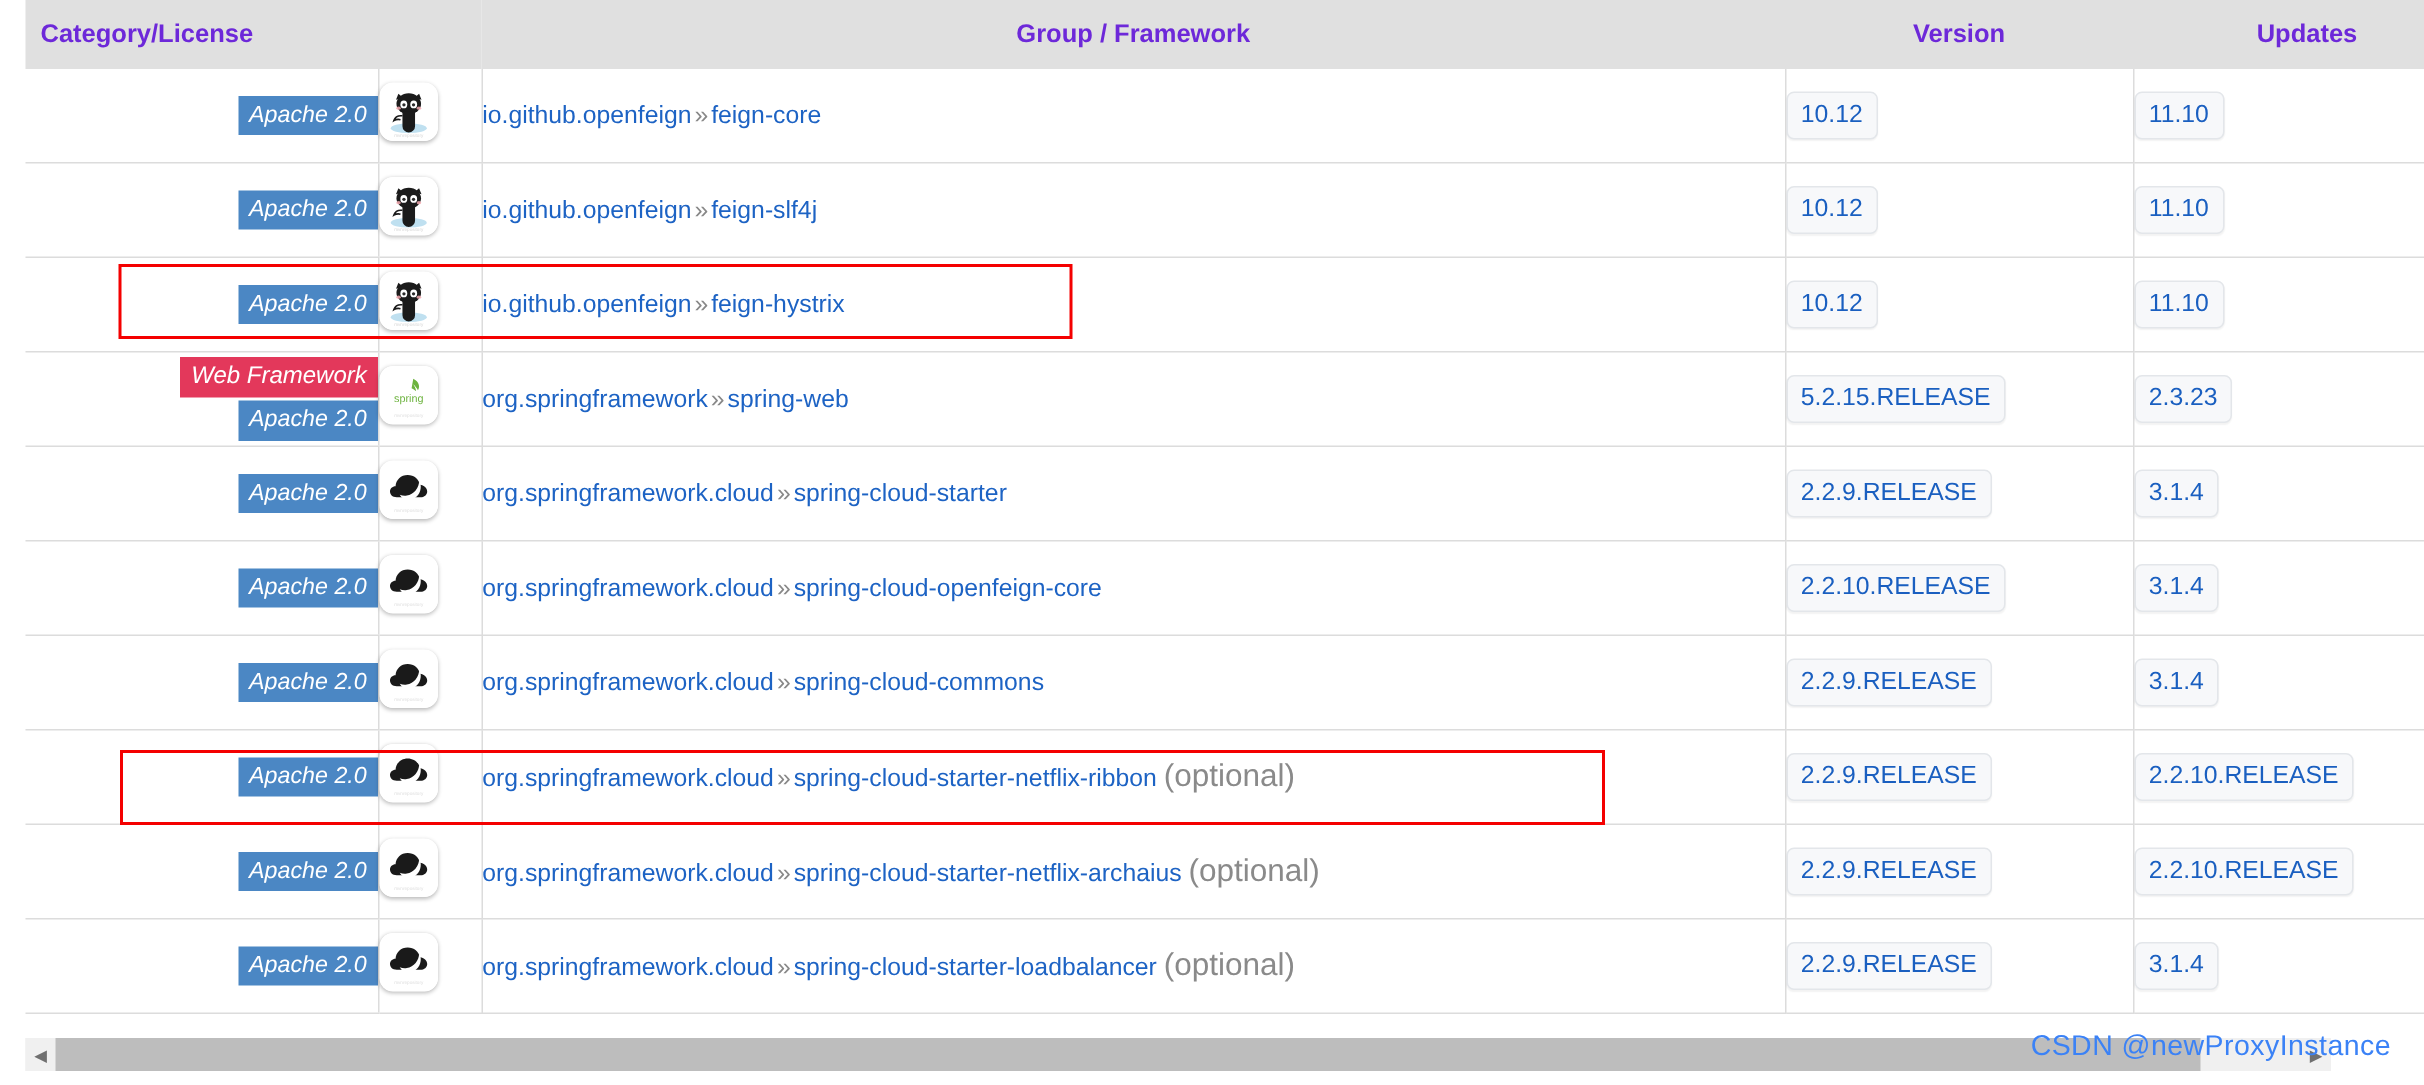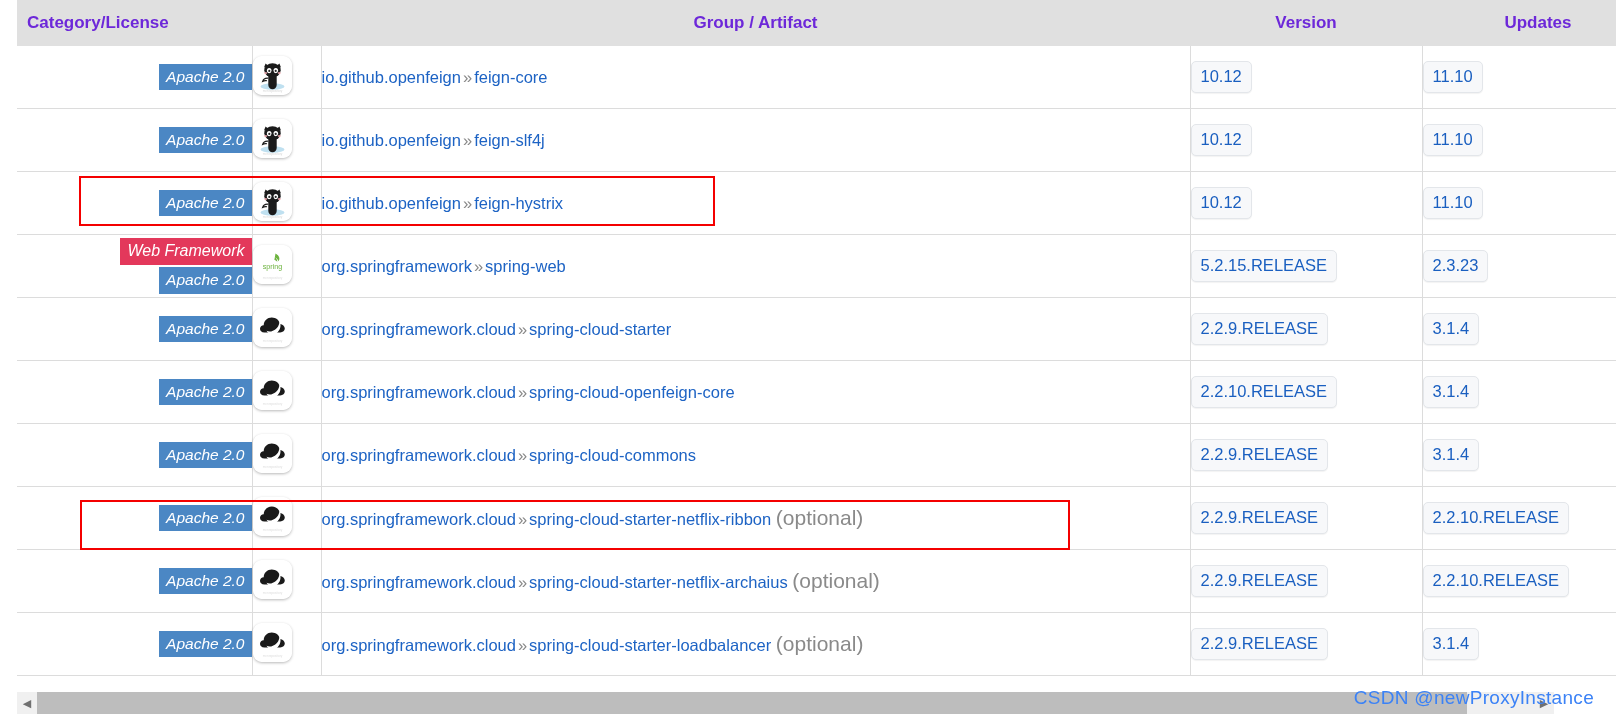--- a/index.html
+++ b/index.html
@@ -195,21 +195,21 @@
 <body>
 
 <div id="root">
 
   <div class="table-wrap">
     <table class="deps">
       <thead>
         <tr>
           <th class="th-category">Category/License</th>
           <th class="th-iconcol"></th>
-          <th class="th-artifact">Group / Artifact</th>
+          <th class="th-artifact">Group / Framework</th>
           <th class="th-version">Version</th>
           <th class="th-updates">Updates</th>
         </tr>
       </thead>
       <tbody id="tbody">
           <tr>
             <td class="c-category">
               <div class="badge-stack">
                 <span class="lic-badge">Apache 2.0</span>
               </div>

